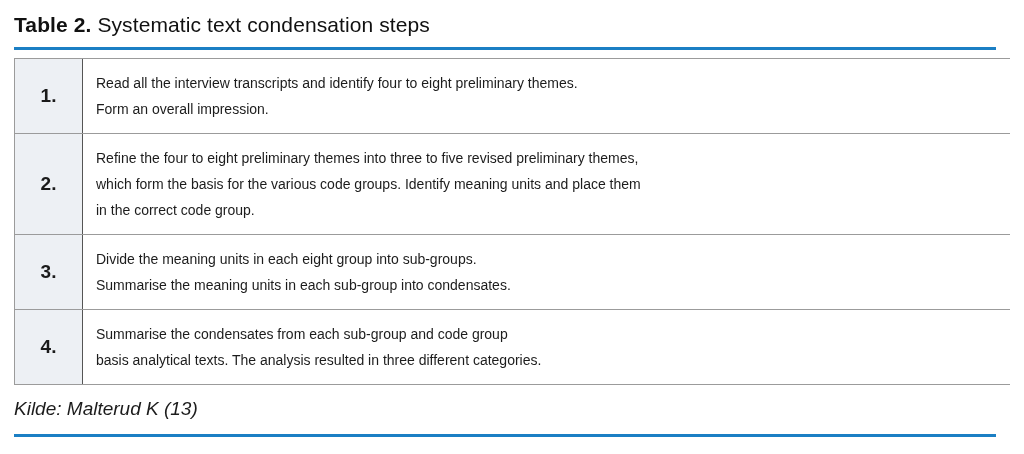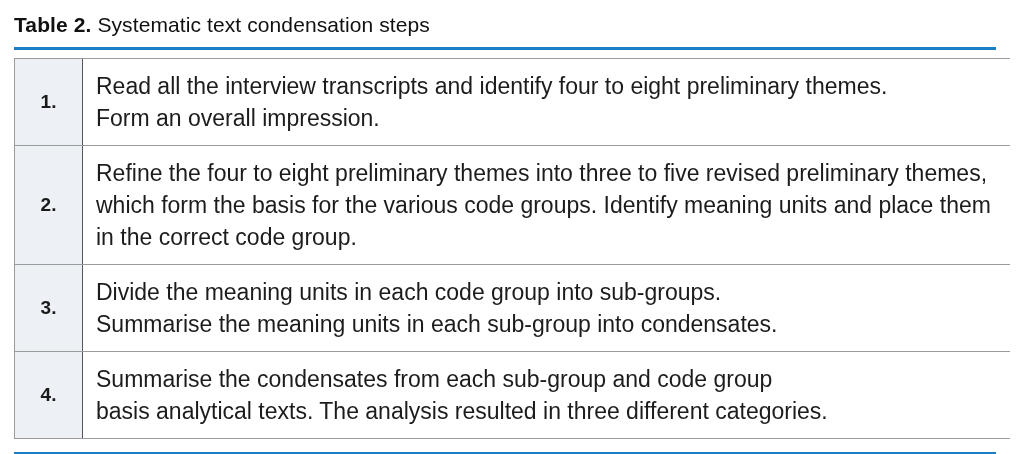--- a/index.html
+++ b/index.html
@@ -49,22 +49,22 @@
     display: flex;
     align-items: center;
     justify-content: center;
     font-weight: bold;
     font-size: 19px;
     color: #1a1a1a;
   }
   .cell-text {
     flex: 1 1 auto;
     padding: 11px 12px 11px 13px;
-    font-size: 23px;
-    line-height: 32px;
+    font-size: 14px;
+    line-height: 26px;
     white-space: pre-line;
     color: #1c1c1c;
   }
   .source {
     margin-top: 11px;
     font-style: italic;
     font-size: 19px;
     line-height: 25px;
     color: #1c1c1c;
   }
@@ -87,26 +87,27 @@
 Form an overall impression.</div>
     </div>
     <div class="tbl-row">
       <div class="cell-num">2.</div>
       <div class="cell-text">Refine the four to eight preliminary themes into three to five revised preliminary themes,
 which form the basis for the various code groups. Identify meaning units and place them
 in the correct code group.</div>
     </div>
     <div class="tbl-row">
       <div class="cell-num">3.</div>
-      <div class="cell-text">Divide the meaning units in each code group into sub-groups.
+      <div class="cell-text">Divide the meaning units in each eight group into sub-groups.
 Summarise the meaning units in each sub-group into condensates.</div>
     </div>
     <div class="tbl-row">
       <div class="cell-num">4.</div>
       <div class="cell-text">Summarise the condensates from each sub-group and code group
 basis analytical texts. The analysis resulted in three different categories.</div>
     </div>
   </div>
 
+  <div class="source">Kilde: Malterud K (13)</div>
 
   <div class="rule-blue rule-bottom"></div>
 
 </div>
 
 </body></html>

